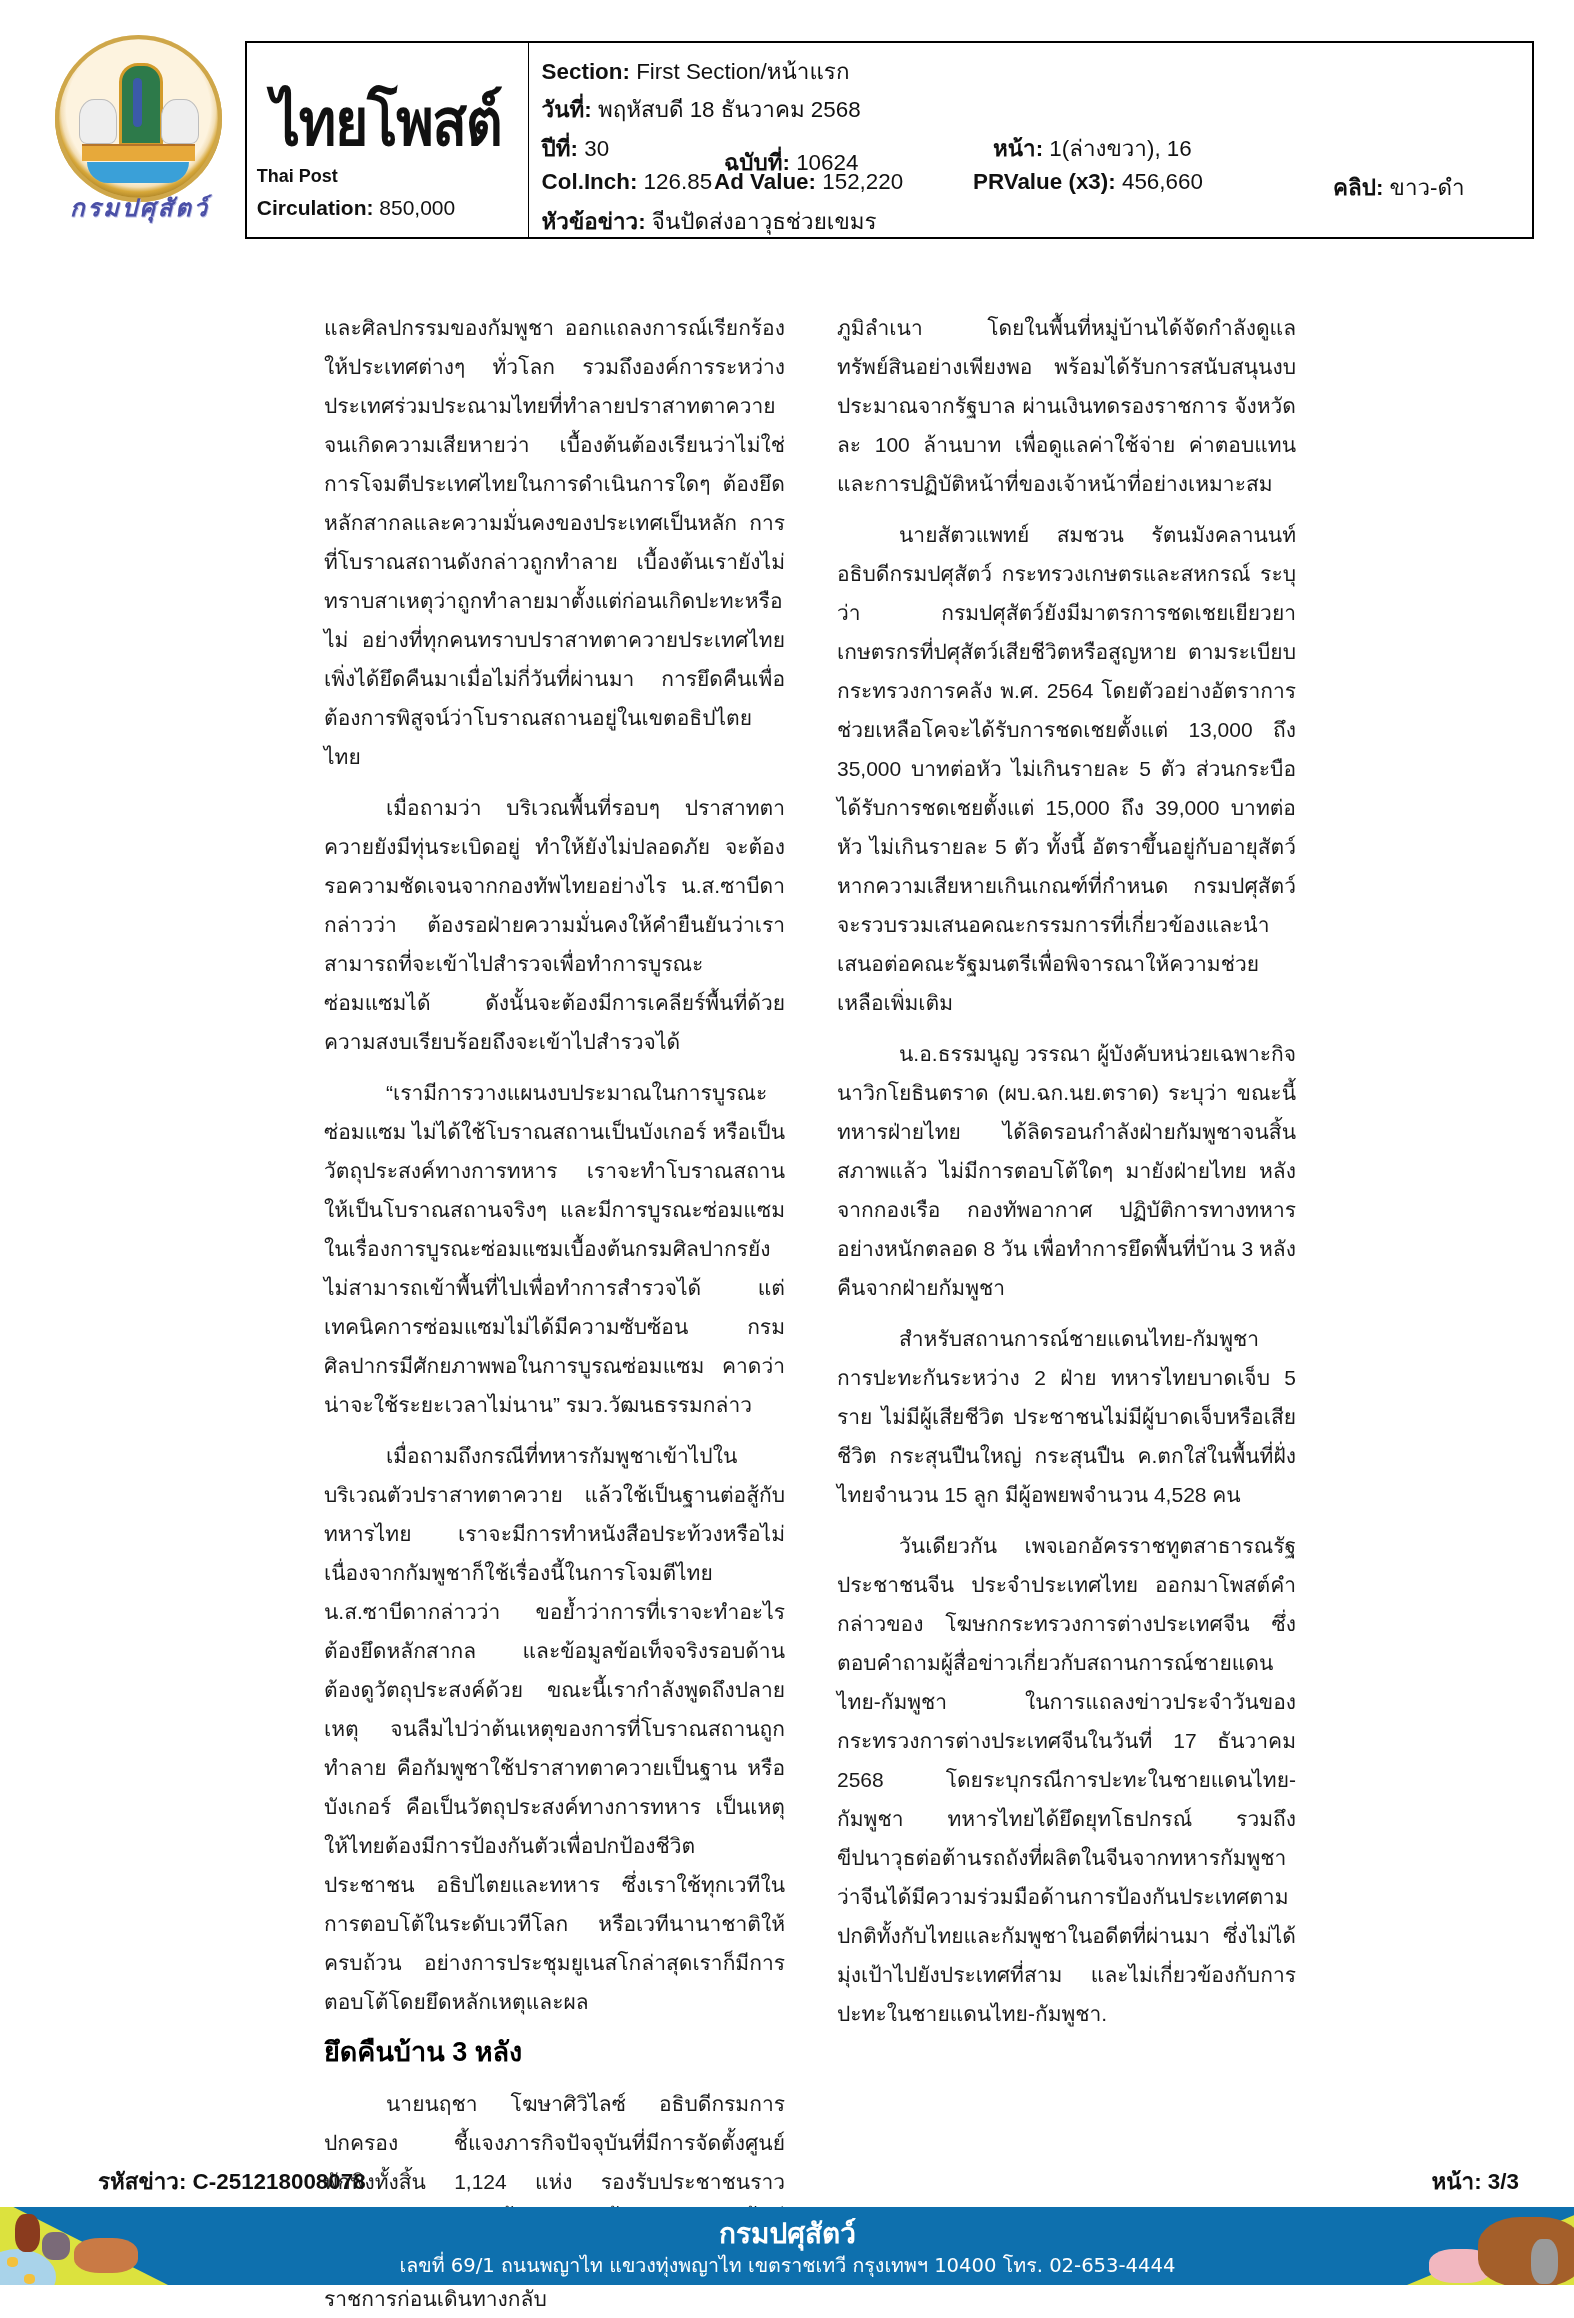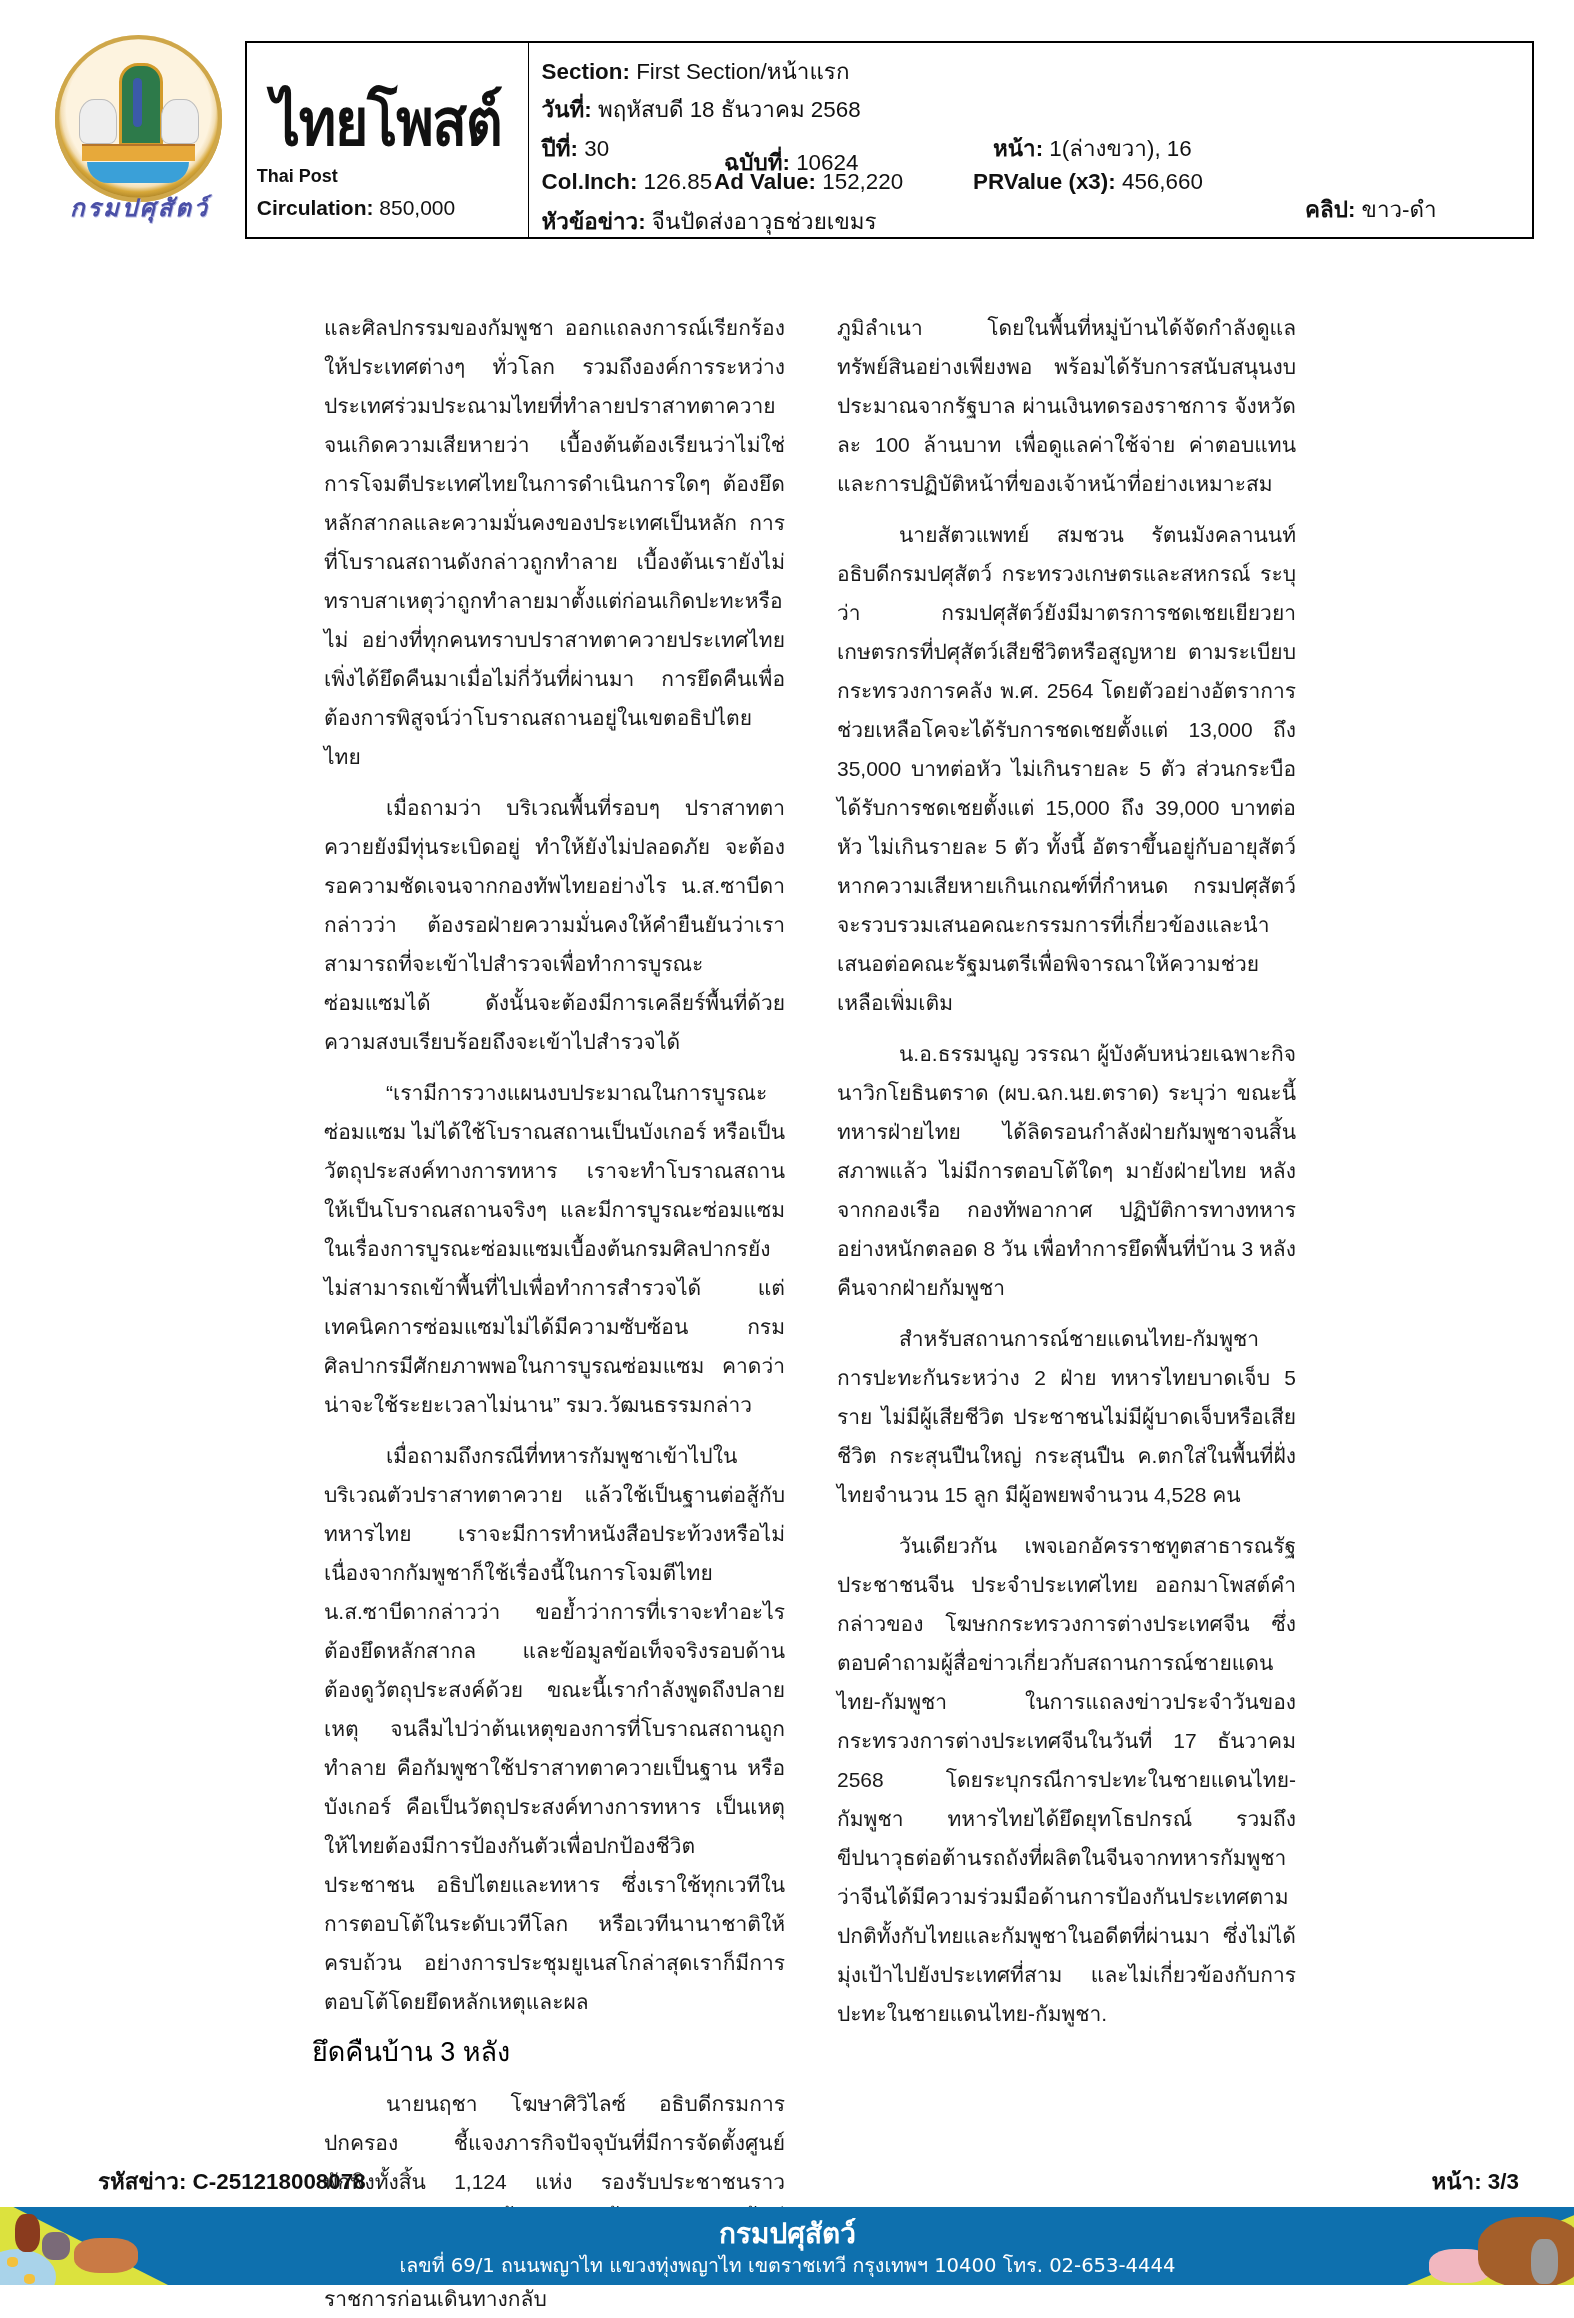--- a/index.html
+++ b/index.html
@@ -70,21 +70,21 @@
   
   .col {
     position: absolute; top: 296px; font-family: "Liberation Sans", sans-serif; font-size: 21px;
     line-height: 39px; text-align: justify; color: #1a1a1a;
   }
   .col-left { left: 312px; width: 485px; }
   .col-right { left: 825px; width: 483px; }
   .col p { margin: 12px; text-indent: 0; }
   .col p.indent { text-indent: 62px; }
   .col h3 {
-    margin: 0; font-size: 27px; font-weight: normal; line-height: 39px; color: #000;
+    margin: 12px; font-size: 27px; font-weight: bold; line-height: 39px; color: #000;
   }
   
   .news-code {
     position: absolute; left: 98px; top: 2163px; font-size: 22.4px; font-weight: bold;
     font-family: "Liberation Sans", sans-serif;
   }
   .page-indicator {
     position: absolute; right: 56px; top: 2163px; font-size: 22.4px; font-weight: bold;
     font-family: "Liberation Sans", sans-serif;
   }
@@ -163,21 +163,21 @@
       <span>126.85</span>
     </div>
     <div class="meta-field" style="left:185px; top:126px;">
       <span class="lbl">Ad Value:</span>
       <span>152,220</span>
     </div>
     <div class="meta-field" style="left:444px; top:126px;">
       <span class="lbl">PRValue (x3):</span>
       <span>456,660</span>
     </div>
-    <div class="meta-field" style="left:776px; top:126px;margin-top:22px;">
+    <div class="meta-field" style="left:804px; top:126px;">
       <span class="lbl">คลิป:</span>
       <span>ขาว-ดำ</span>
     </div>
 
     <div class="meta-row" style="top:160px;">
       <span class="lbl">หัวข้อข่าว:</span>
       <span>จีนปัดส่งอาวุธช่วยเขมร</span>
     </div>
   </div>
 </div>

